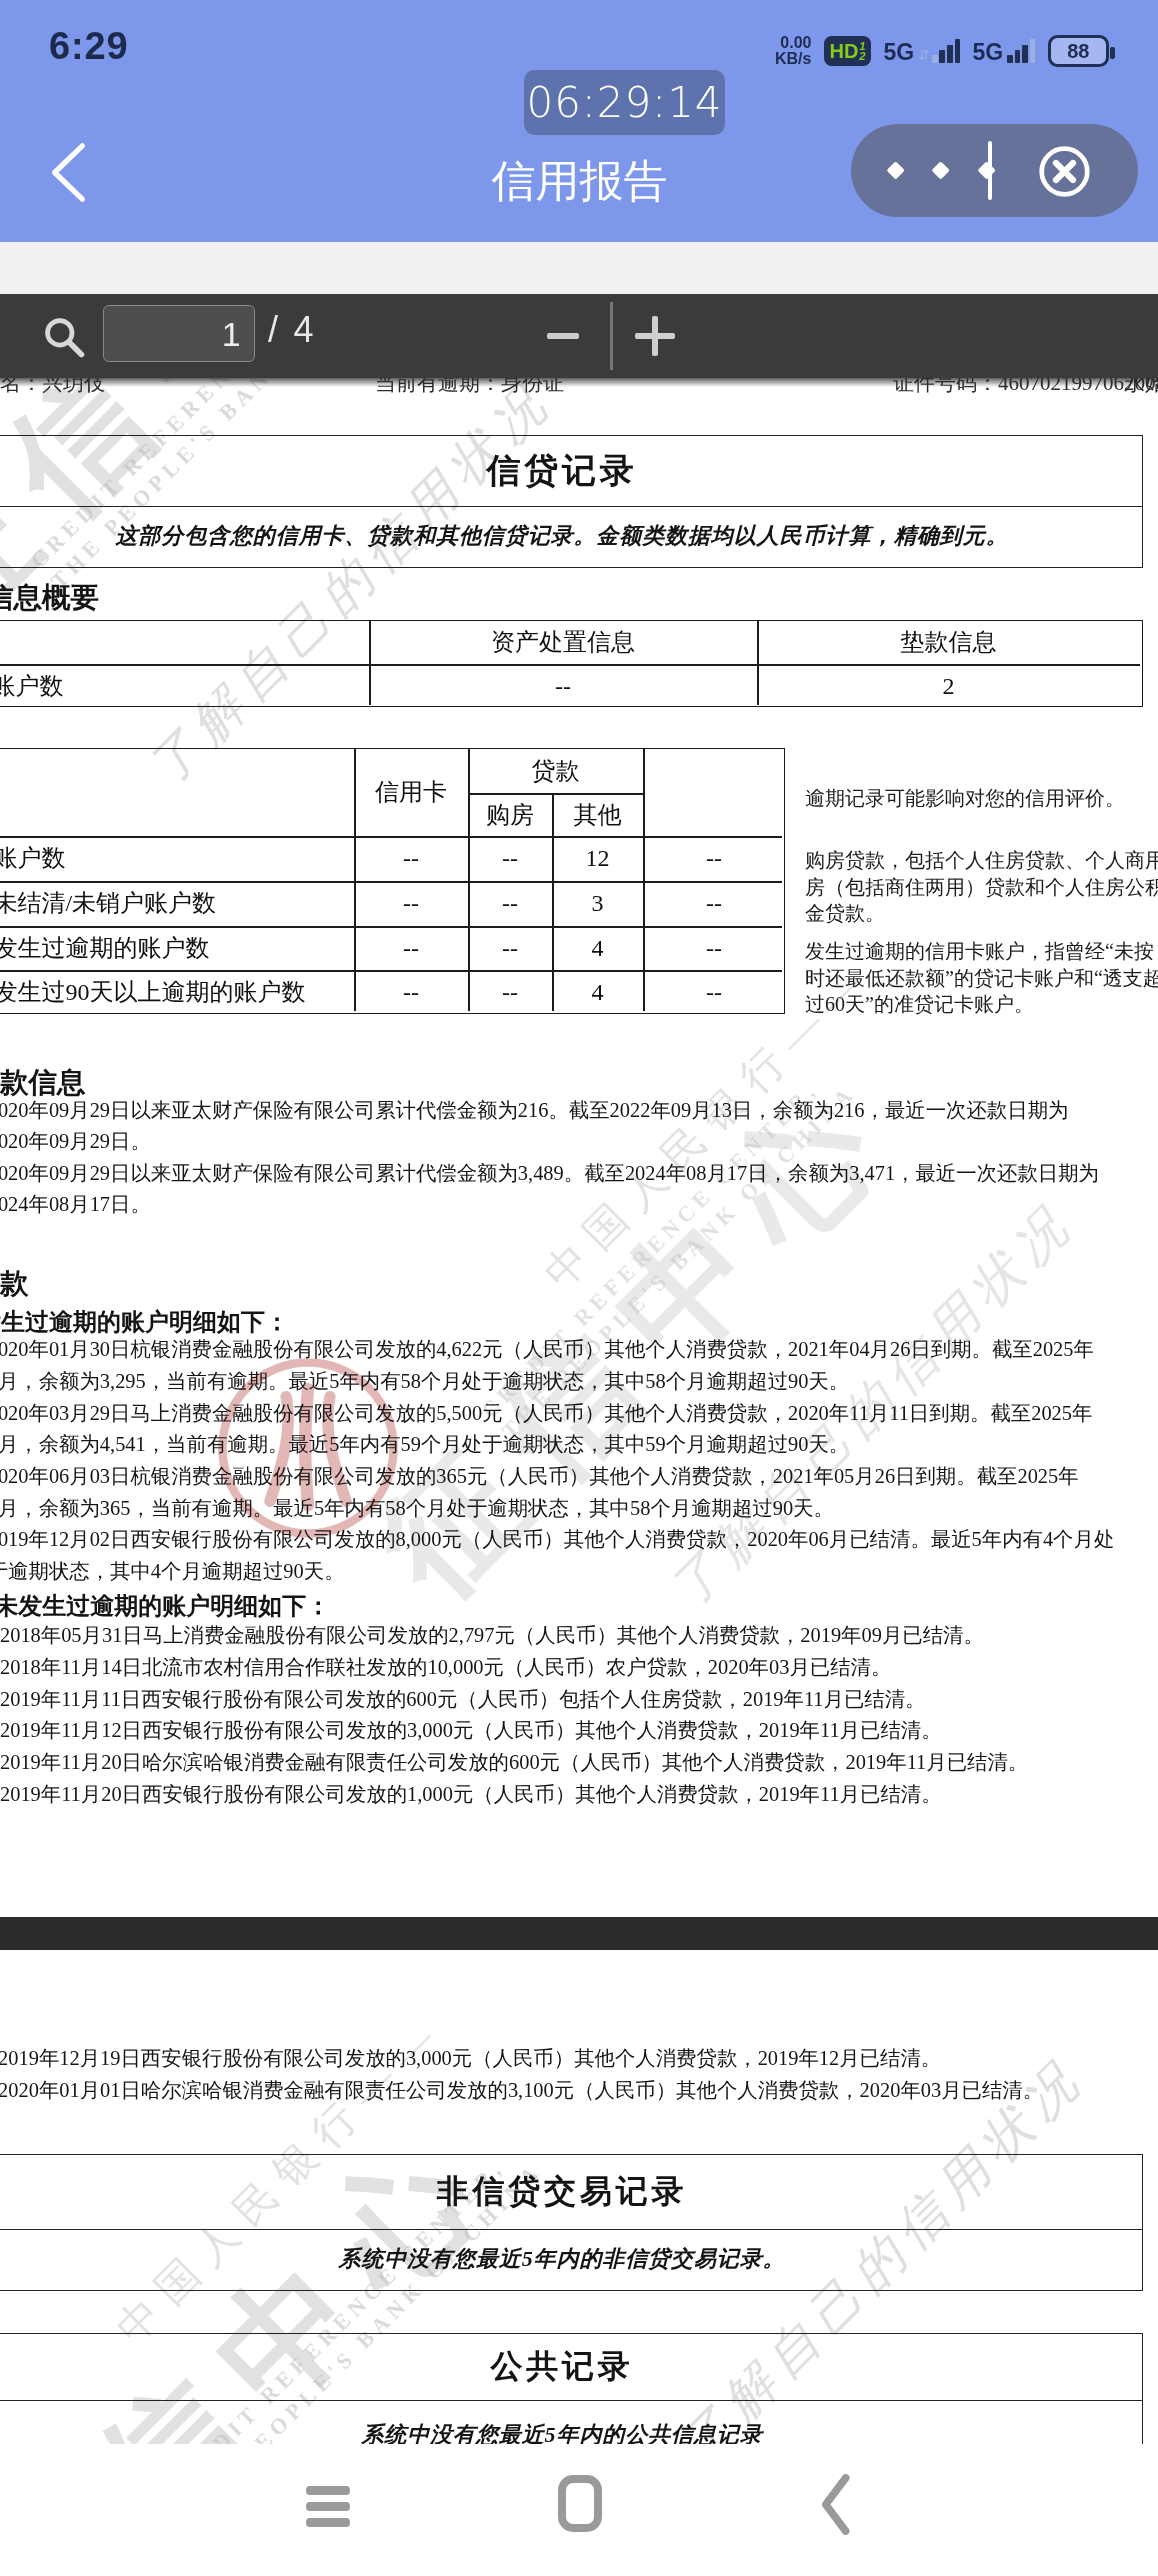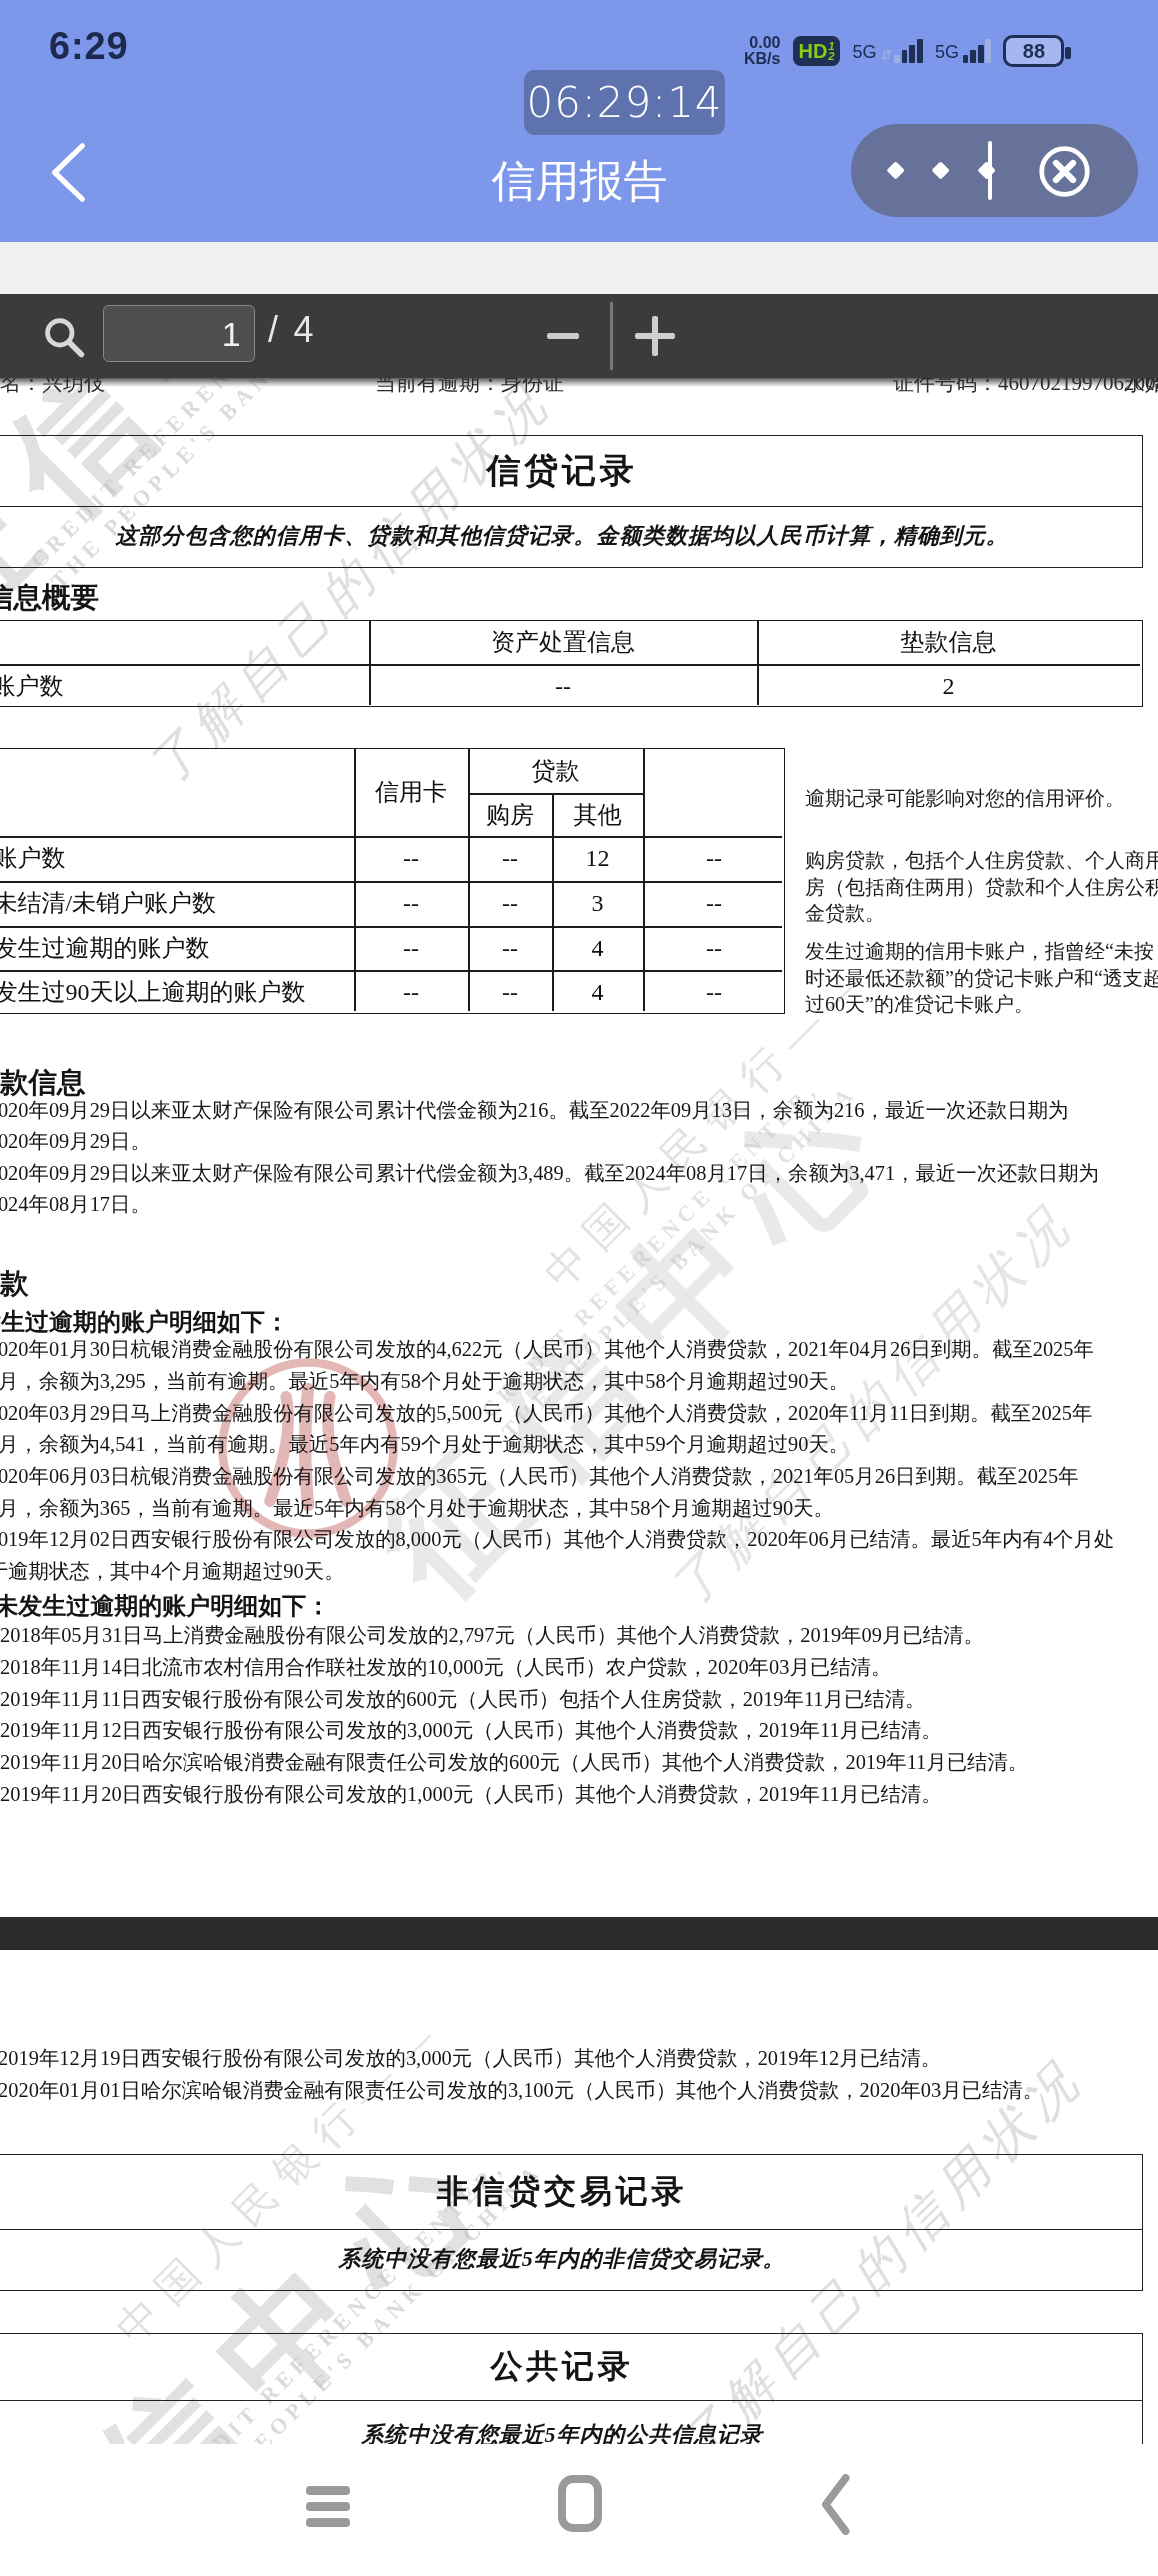--- a/index.html
+++ b/index.html
@@ -1,27 +1,27 @@
 <!DOCTYPE html>
 <html style="font-size:15px"><head>
 <meta charset="utf-8">
 <style>
   html,body{margin:0;padding:0;background:#dcdcdc;}
   .screen{position:relative;width:1159px;height:2576px;background:#ffffff;overflow:hidden;
           font-family:"Liberation Sans",sans-serif;}
   
   .bluehead{position:absolute;left:0;top:0;width:1159px;height:242px;background:#7d98ea;}
   .st-time{position:absolute;left:49px;top:25px;font-size:38px;font-weight:600;color:#1d2a4e;letter-spacing:0.9px;}
-  .st-right{position:absolute;left:744px;top:32px;height:38px;display:flex;align-items:center;gap:12.3px;color:#1e2c55;}
+  .st-right{position:absolute;left:775px;top:32px;height:38px;display:flex;align-items:center;gap:12.3px;color:#1e2c55;}
   .speed{display:flex;flex-direction:column;align-items:flex-end;font-size:16px;font-weight:700;line-height:16px;}
   .hd-badge{display:flex;align-items:center;background:#202f54;color:#84cc16;border-radius:7.6px;padding:2.8px 5.7px;height:30px;box-sizing:border-box;}
   .hd-badge b{font-size:20px;letter-spacing:0;}
   .hdnum{display:flex;flex-direction:column;font-size:11.4px;line-height:10.4px;font-weight:700;margin-left:0.9px;}
   .sig{display:flex;align-items:flex-end;gap:3.8px;}
-  .sgtxt{font-size:18px;font-weight:400;line-height:21px;}
+  .sgtxt{font-size:23px;font-weight:700;line-height:21px;}
   .bars{display:flex;align-items:flex-end;gap:1.9px;}
   .bars i{display:block;width:5.7px;background:#202f54;border-radius:0.9px;}
   .bars i.lt{background:#9db0e4;}
   .updown{font-size:14.2px;color:#9db0e4;margin-right:-1.9px;}
   .battery{position:relative;width:61px;height:32px;border:3.8px solid #202f54;border-radius:9.5px;
            background:rgba(255,255,255,.30);display:flex;align-items:center;justify-content:center;
            font-size:20px;font-weight:700;color:#202f54;box-sizing:border-box;}
   .bnub{position:absolute;right:-9.5px;top:8.5px;width:5.7px;height:12.3px;background:#202f54;border-radius:1.9px;}
   .clock-chip{position:absolute;left:524px;top:70px;width:201px;height:65px;background:#5e73ae;border-radius:10.4px;
               color:#fff;font-size:42px;font-weight:300;display:flex;align-items:center;justify-content:center;

